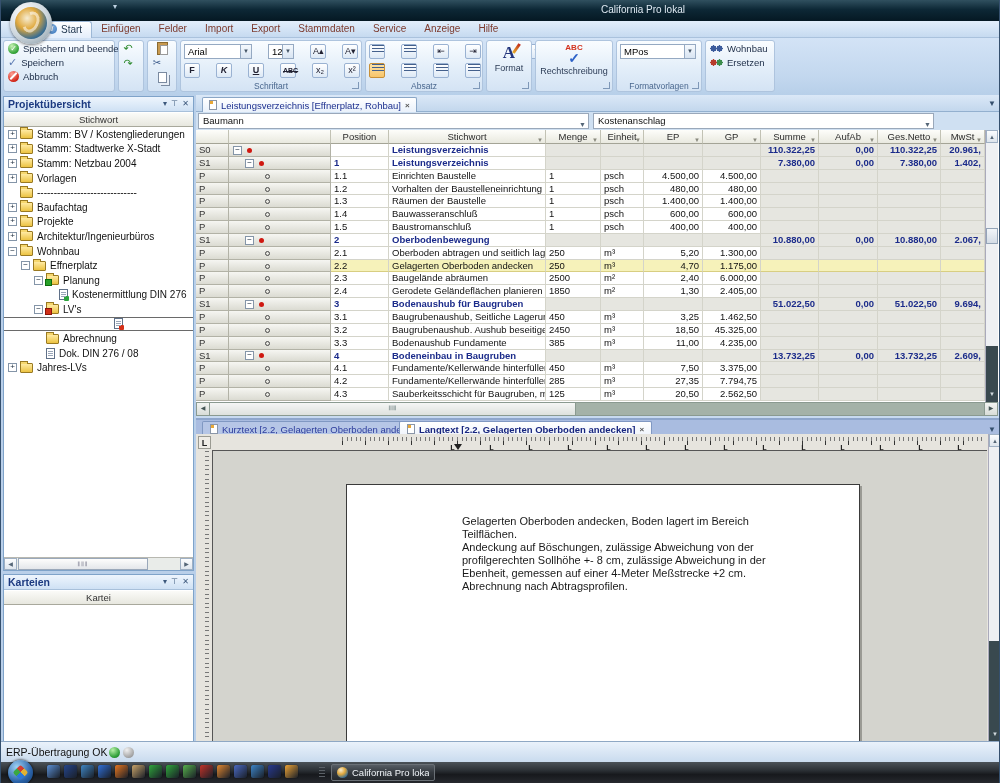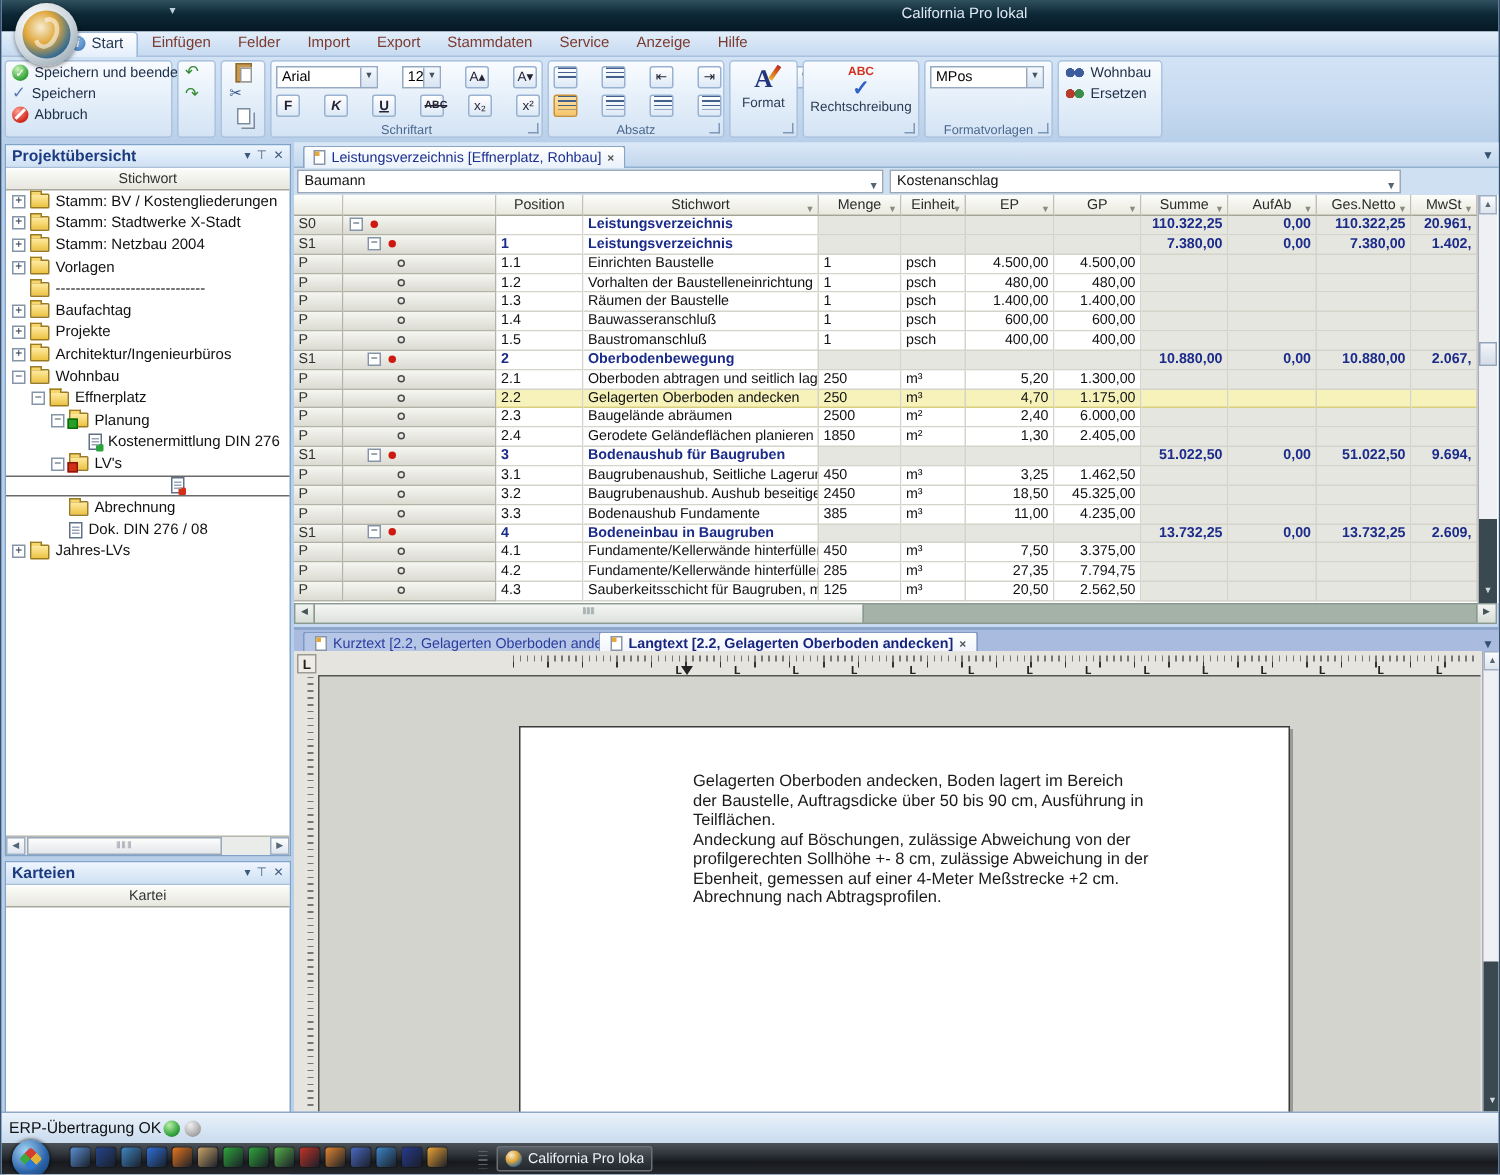--- a/index.html
+++ b/index.html
@@ -775,21 +775,20 @@
           <span class="L" style="left: 615px;">L</span>
         </div>
       <div id="indentmark"></div>
       <div id="vruler">
           <div class="t1"></div>
         </div>
       <div id="canvas">
         <div id="page">
           <div id="longtext">
               <div>Gelagerten Oberboden andecken, Boden lagert im Bereich</div>
-              <div>der Baustelle, Auftragsdicke über 50 bis 90 cm, Ausführung in</div>
               <div>Teilflächen.</div>
               <div>Andeckung auf Böschungen, zulässige Abweichung von der</div>
               <div>profilgerechten Sollhöhe +- 8 cm, zulässige Abweichung in der</div>
               <div>Ebenheit, gemessen auf einer 4-Meter Meßstrecke +2 cm.</div>
               <div>Abrechnung nach Abtragsprofilen.</div>
             </div>
         </div>
       </div>
       <div id="escroll">
         <div class="up">▲</div>

